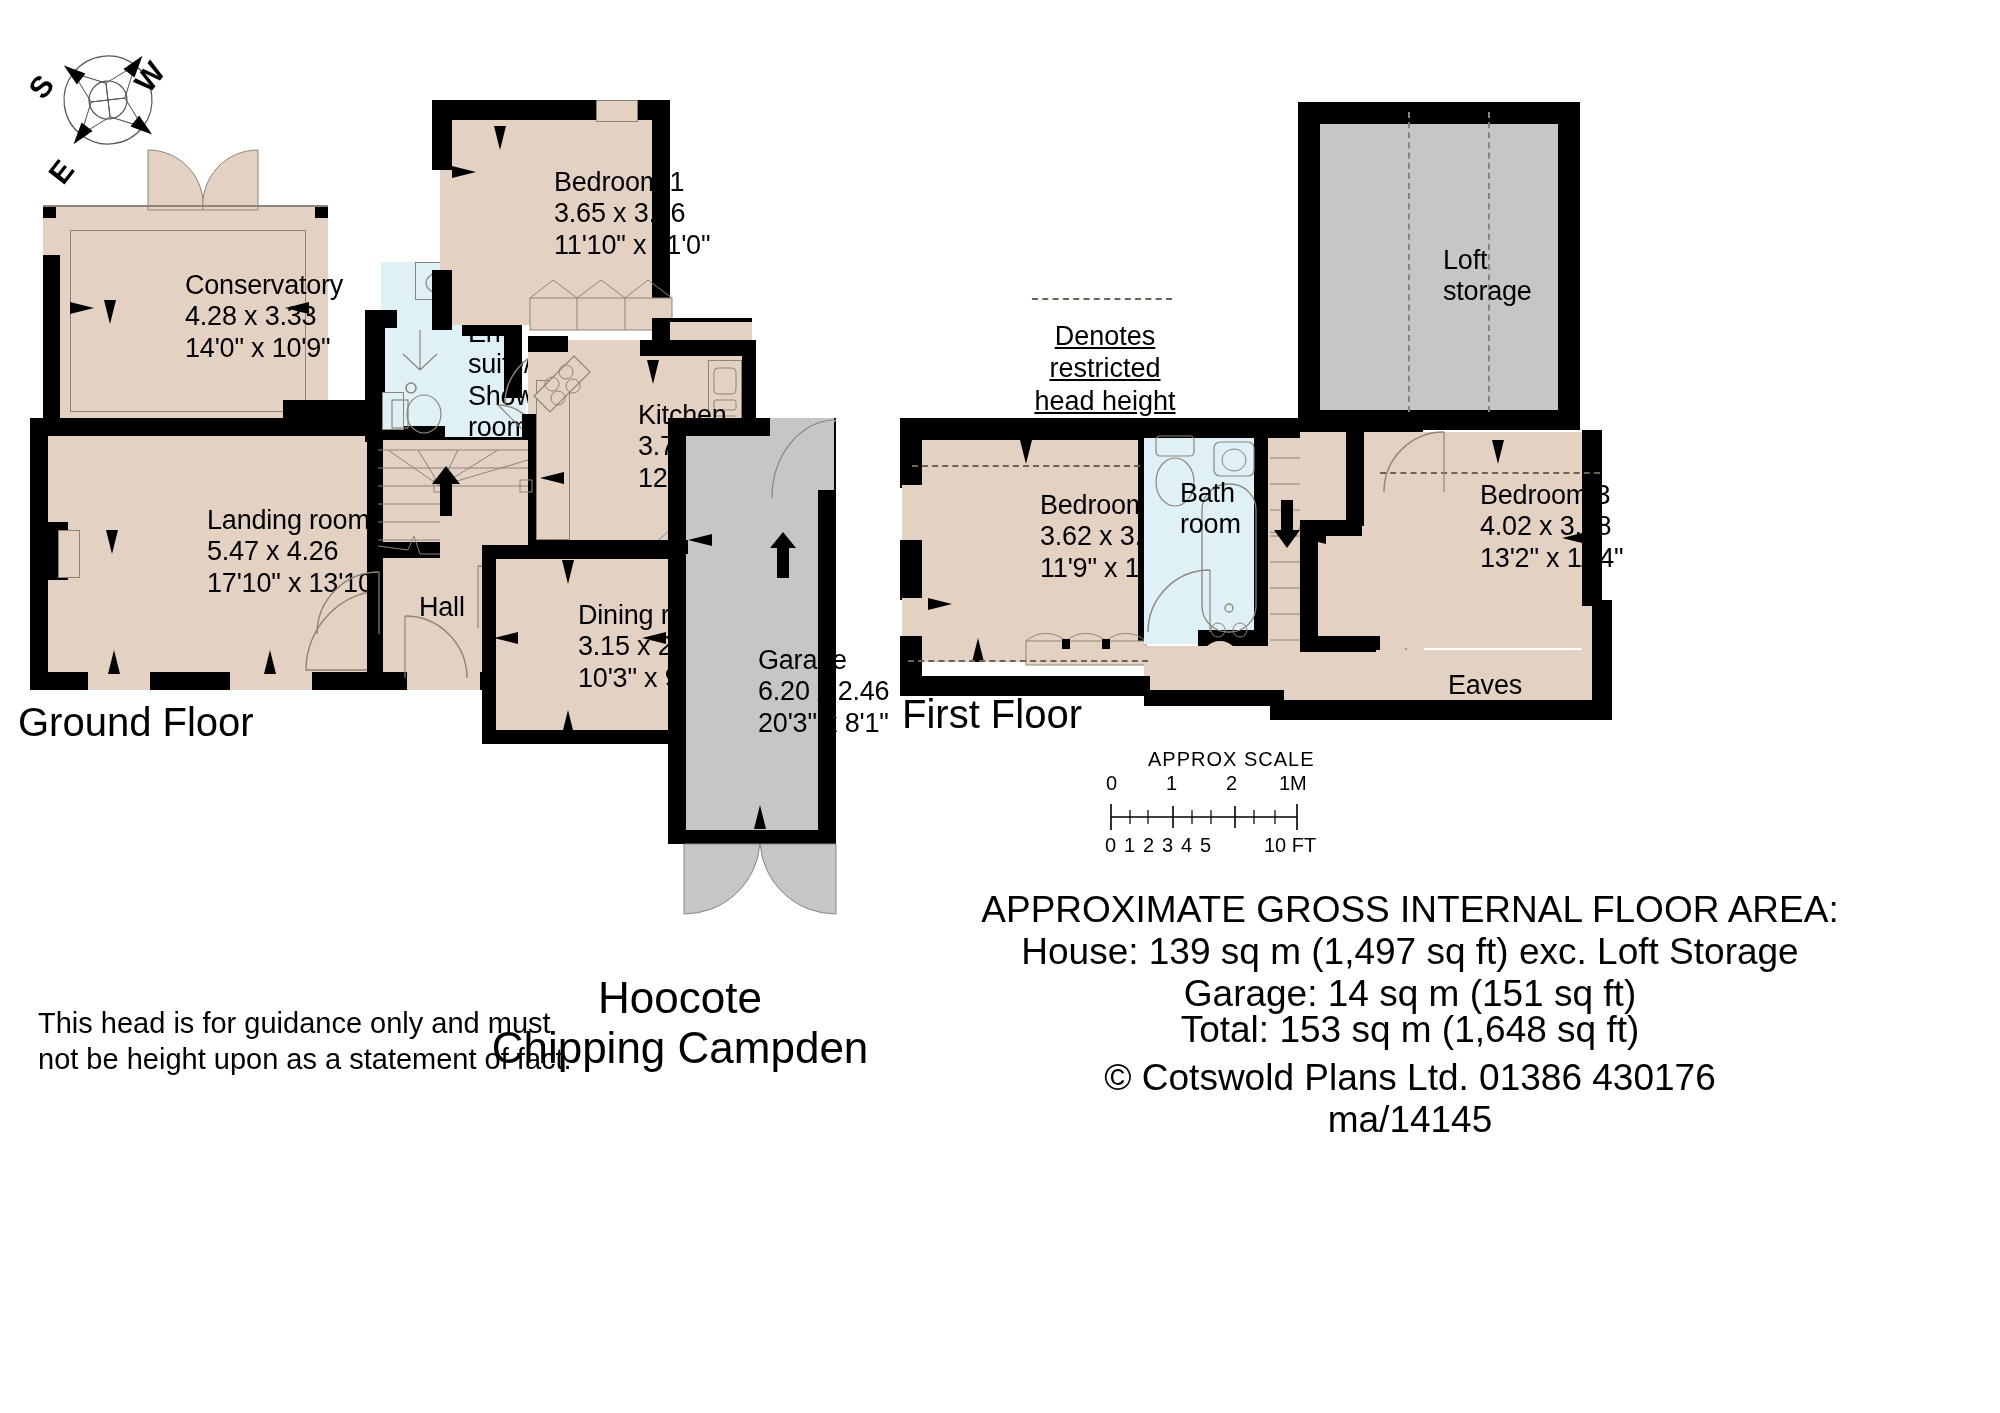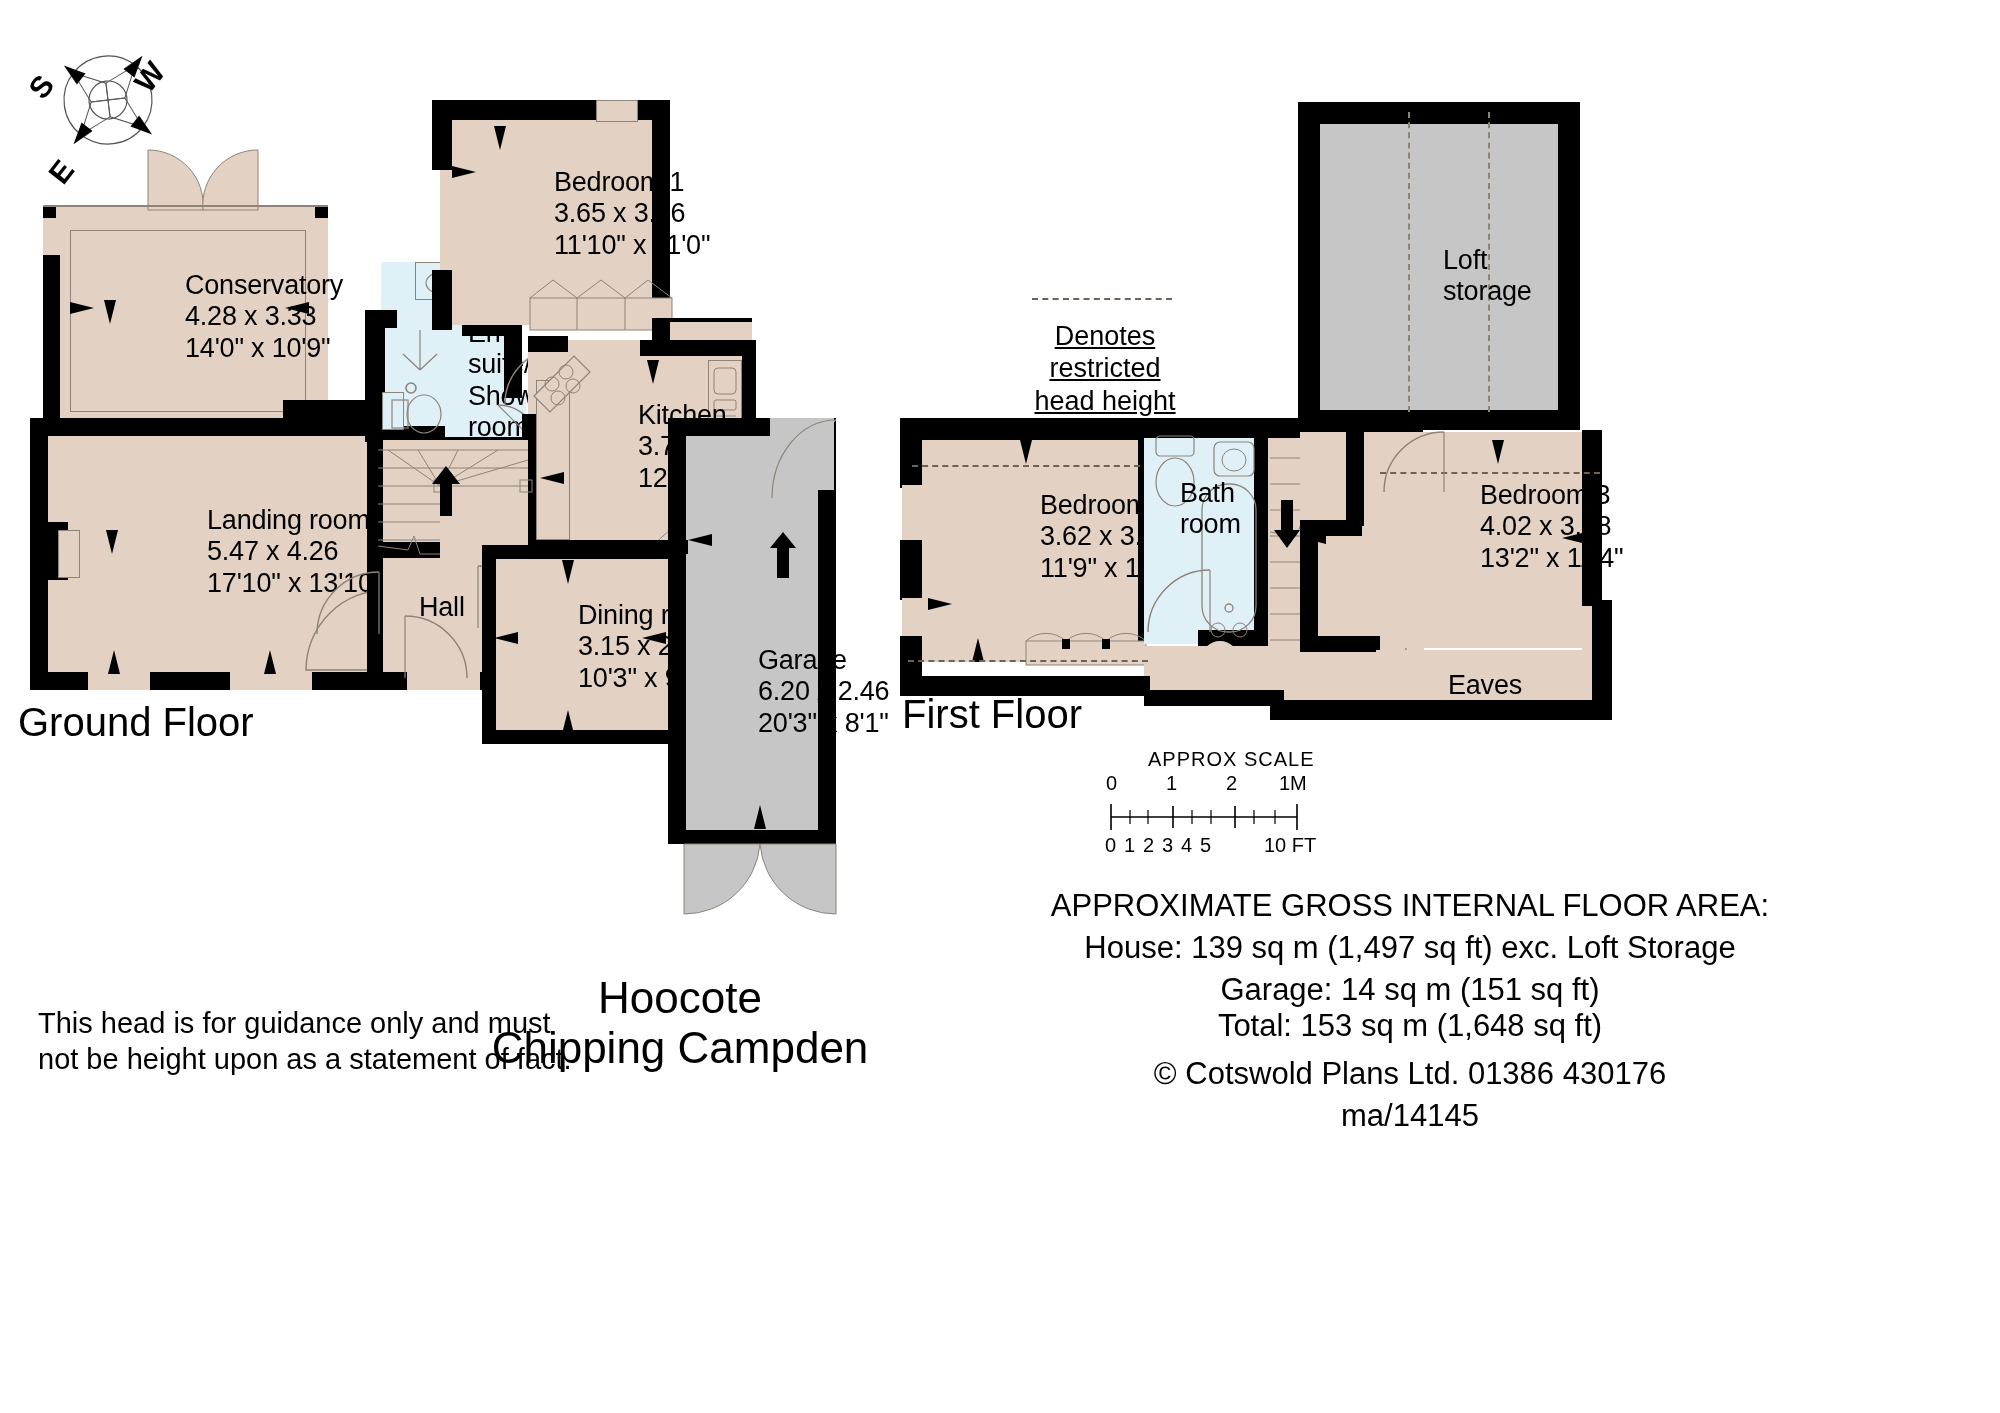--- a/index.html
+++ b/index.html
@@ -27,21 +27,21 @@
     white-space:nowrap;
     font-size:27px;
     letter-spacing:-0.2px;
   }
   .lbl.wrap { white-space:normal; }
   .floorname { position:absolute; font-size:40px; white-space:nowrap; }
   .small { font-size:20px; }
   .tiny  { font-size:17px; }
   .note  { position:absolute; font-size:27px; line-height:1.2; text-align:center; }
   .title { position:absolute; font-size:44px; line-height:1.25; text-align:center; white-space:nowrap; }
-  .area  { position:absolute; font-size:31px; line-height:1.35; text-align:center; white-space:nowrap; }
+  .area  { position:absolute; font-size:37px; line-height:1.35; text-align:center; white-space:nowrap; }
   .guid  { position:absolute; font-size:29px; line-height:1.3; text-align:left; white-space:nowrap; }
   .dashline { position:absolute; border-top:2px dashed #6e6257; }
   .dashvert { position:absolute; border-left:2px dashed #8d8379; }
   svg { position:absolute; overflow:visible; }
 </style>
 </head>
 <body>
 
 <div class="abs" style="left:28px; top:30px; width:160px; height:140px;">
   <svg width="160" height="140" viewBox="0 0 160 140">

